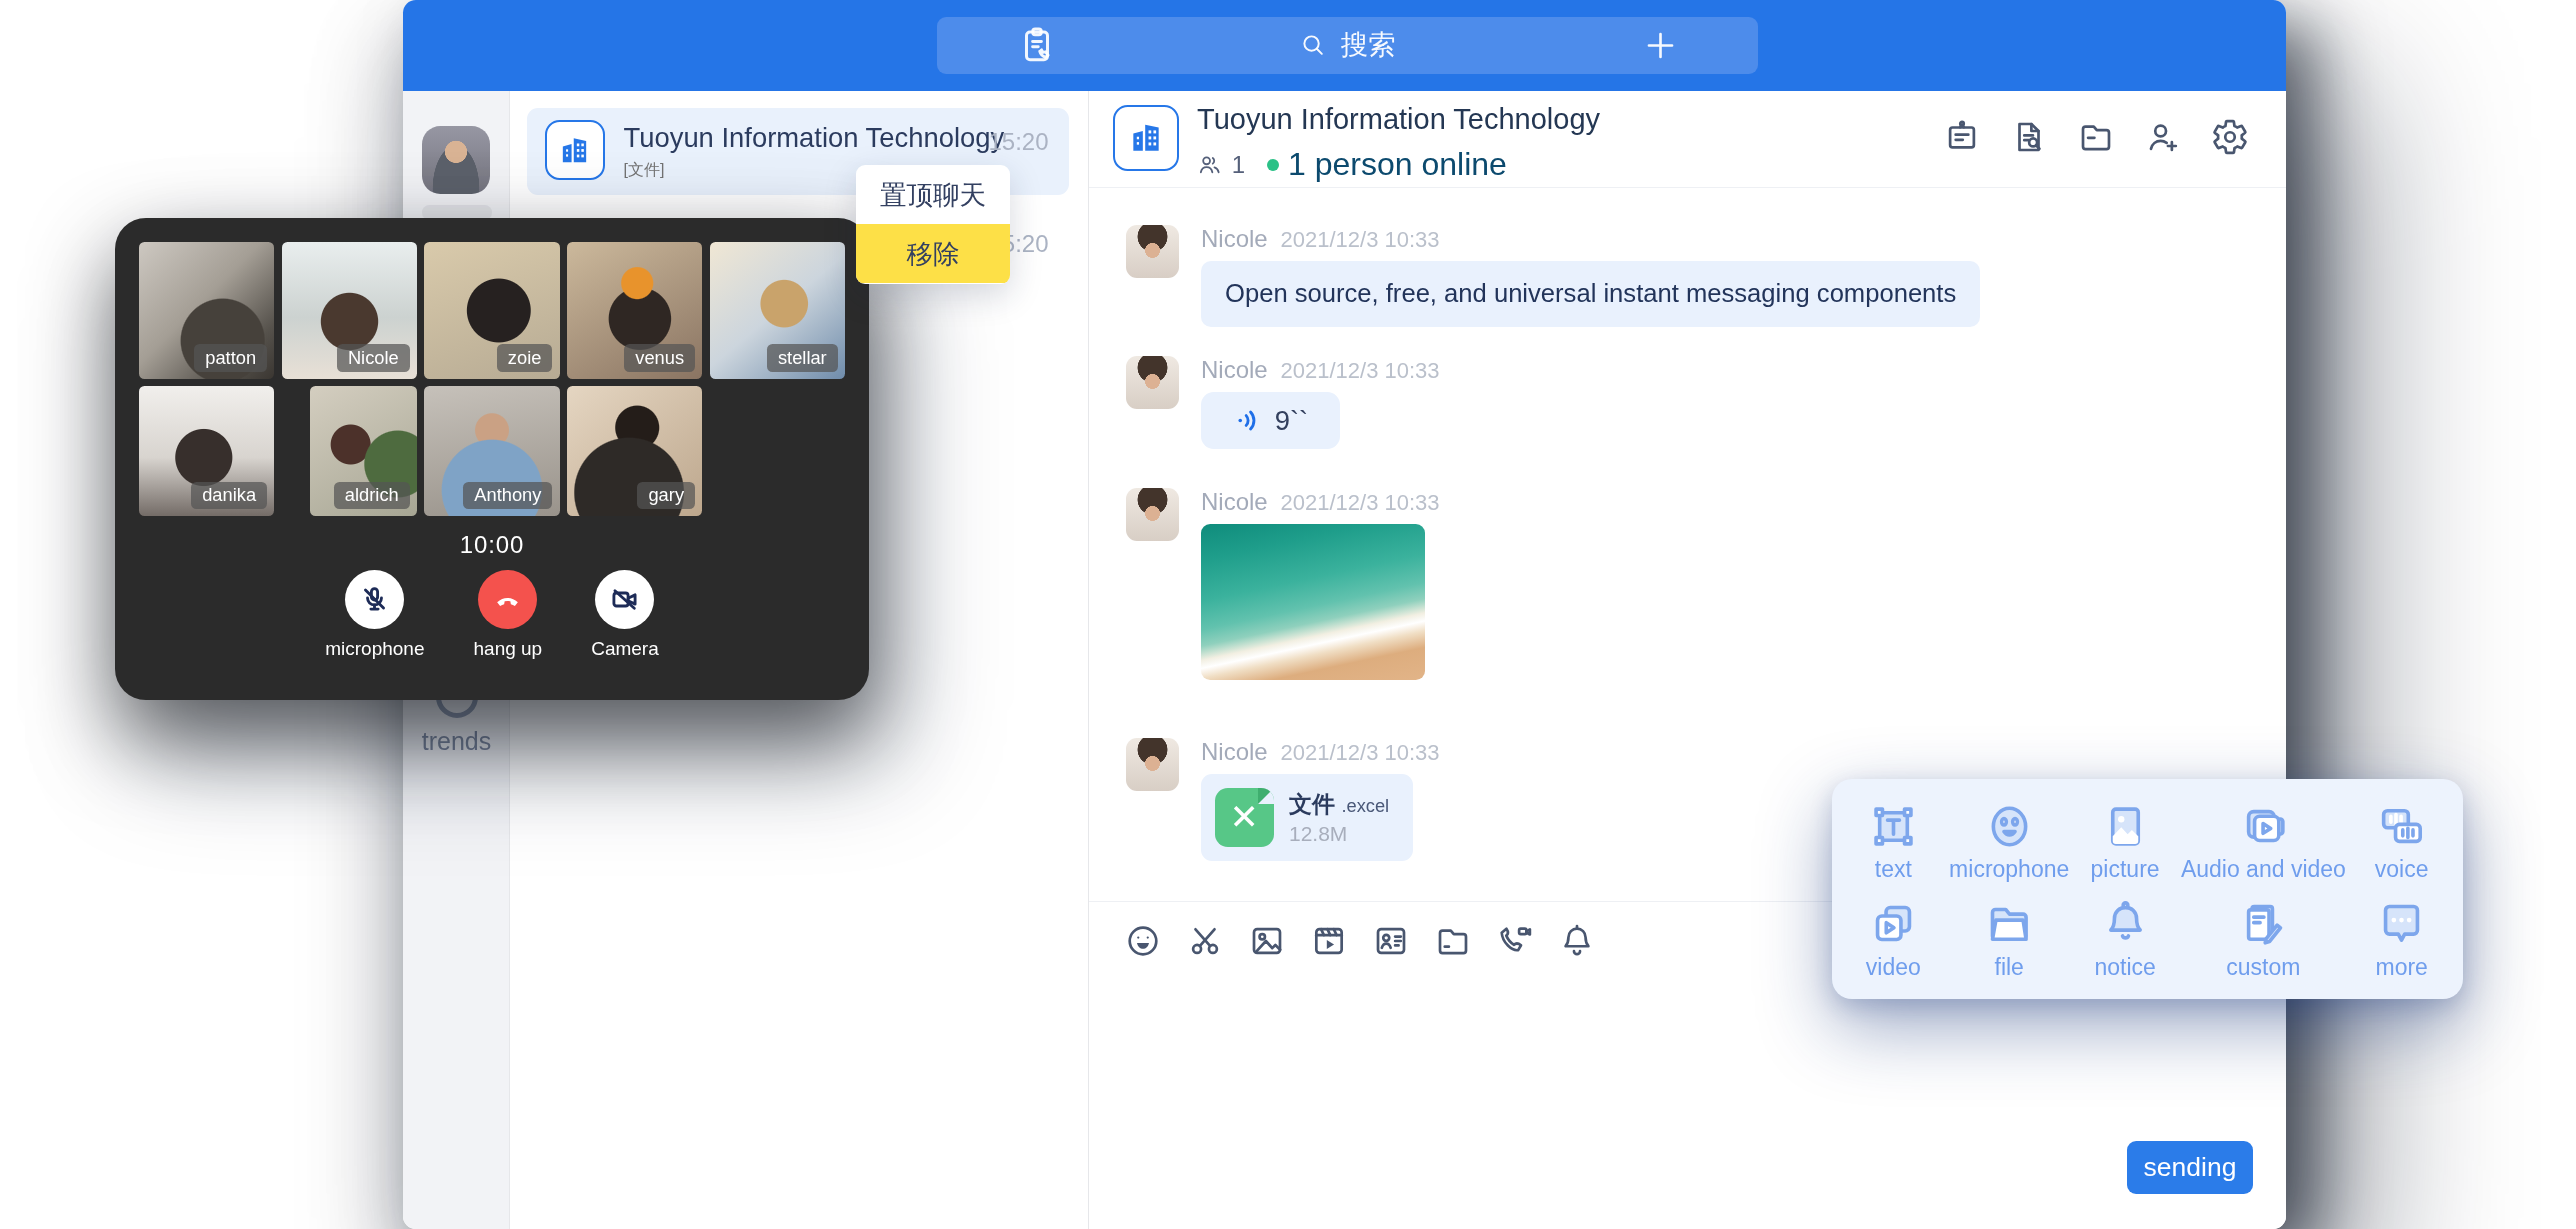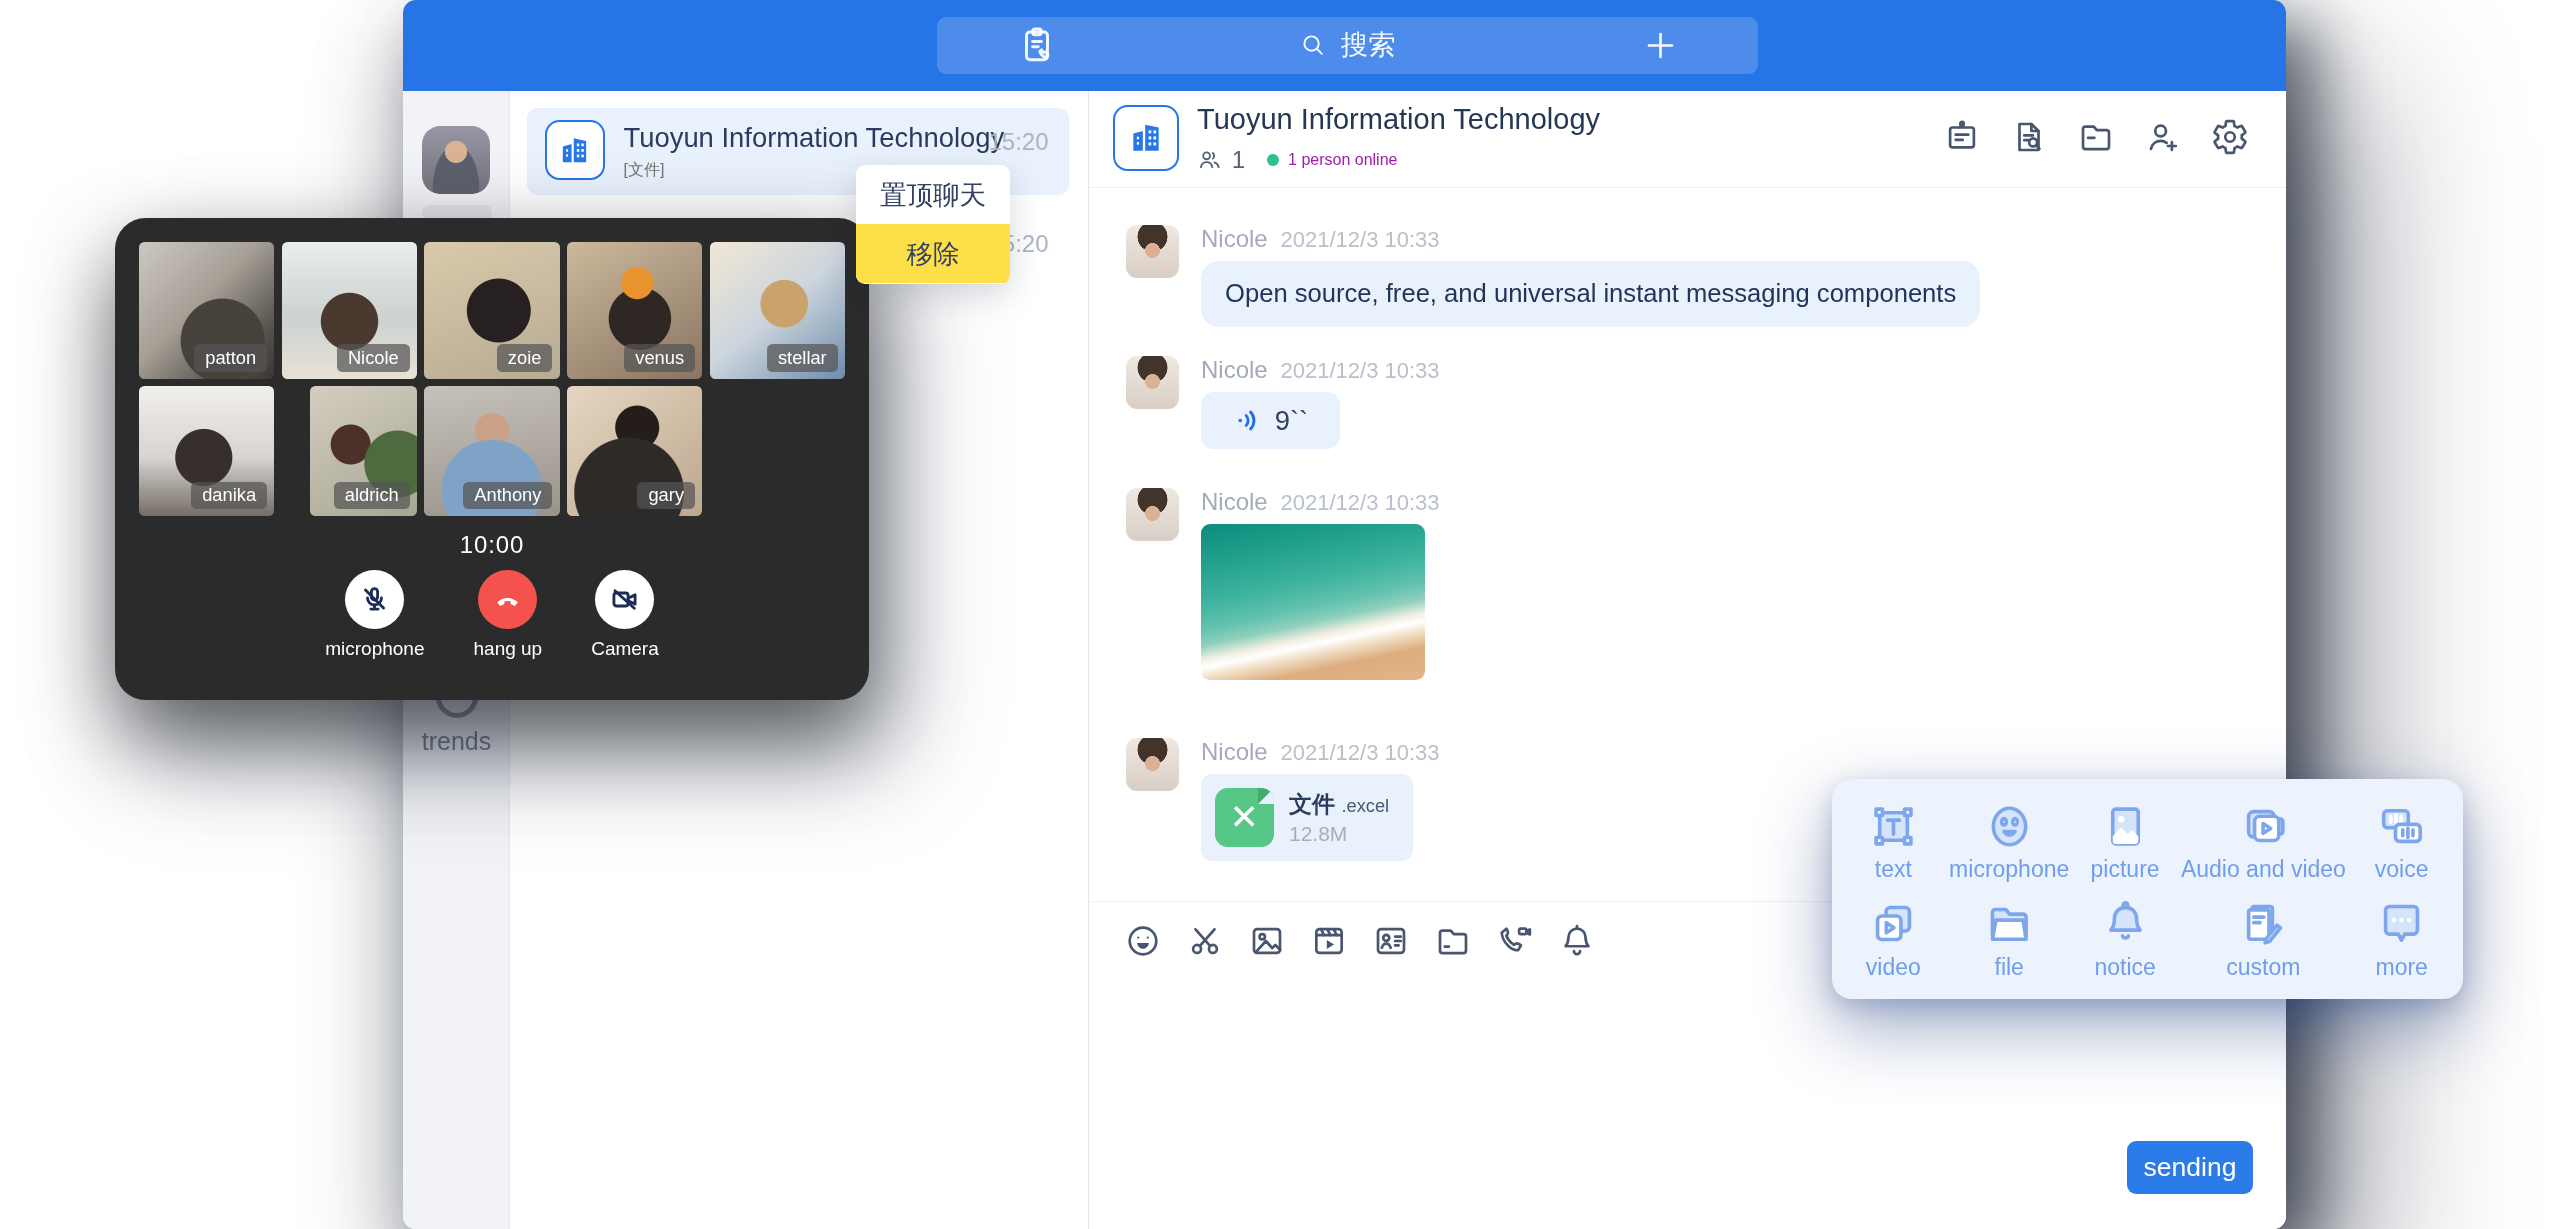--- a/index.html
+++ b/index.html
@@ -49,35 +49,35 @@
   
   .chat-main { flex:1; position:relative; background:#fff; border-radius:0 0 12.8px 0; }
   .ch-header { position:absolute; top:0; left:0; right:0; height:97px; border-bottom:1.8px solid #eef0f4; }
   .ch-iconbox { position:absolute; left:24px; top:13.7px; width:66px; height:66px; background:#fff;
     border:2.7px solid #2677e8; border-radius:14.6px; display:flex; align-items:center; justify-content:center; color:#2677e8; }
   .ch-title { position:absolute; left:108px; top:12px; font-size:29px; font-weight:500; color:#243753; white-space:nowrap; }
   .ch-meta { position:absolute; left:108px; top:55px; display:flex; align-items:center; gap:9.1px; }
   .ch-meta .members-ic { width:25.6px; height:25.6px; color:#55607a; }
   .ch-meta .count { font-size:24px; color:#55607a; margin-right:12.8px; }
   .dot { width:12px; height:12px; border-radius:50%; background:#2bc187; }
-  .online { font-size:16px; color:#a21caf; }
+  .online { font-size:32px; color:#0c4a6e; }
   .ch-actions { position:absolute; right:37px; top:27.4px; display:flex; gap:29px; }
   .ch-actions .act { width:38px; height:38px; color:#49566f; cursor:pointer; }
 
   
   .msg { position:absolute; left:37px; display:flex; gap:22px; }
   .msg .avatar { width:53px; height:53px; border-radius:11px; flex:none;
     background:
       radial-gradient(circle at 50% 48%, #dcb193 0 19%, rgba(0,0,0,0) 20%),
       radial-gradient(circle at 50% 22%, #43342b 0 30%, rgba(0,0,0,0) 31%),
       linear-gradient(180deg,#efe9e2,#d8cec5); }
   .msg .meta { display:flex; gap:12.8px; align-items:baseline; margin-bottom:8.2px; }
   .msg .who { font-size:24px; color:#a3aab9; }
   .msg .when { font-size:22px; color:#bac0cb; }
-  .bubble { background:#e9f1fd; border-radius:18px; padding:18.3px 24px; font-size:25.6px; color:#22345a; width:fit-content; }
+  .bubble { background:#e9f1fd; border-radius:10px; padding:18.3px 24px; font-size:25.6px; color:#22345a; width:fit-content; }
   .voice-bubble { background:#e9f1fd; border-radius:12.8px; width:139px; height:57px; display:flex;
     align-items:center; justify-content:center; gap:11px; cursor:pointer; }
   .voice-bubble .wave { width:31px; height:31px; color:#1f6fe8; }
   .voice-dur { font-size:27.4px; color:#33405e; }
   .img-msg { width:224px; height:156px; border-radius:9.1px; cursor:pointer;
     background:linear-gradient(168deg,#0f8c7c 0%,#1f9e8b 18%,#3bb29d 38%,#62c2ae 52%,#8fd0bd 60%,#f2efe2 67%,#ffffff 71%,#f0dec4 76%,#ddad7e 84%,#e2b488 100%); }
   .file-card { width:212px; height:87px; background:#e9f1fd; border-radius:11px; position:relative; cursor:pointer; }
   .file-ic { position:absolute; left:13.7px; top:13.7px; width:59px; height:59px; border-radius:12.8px; background:#57c787; overflow:hidden; }
   .file-ic .fold { position:absolute; right:0; top:0; width:0; height:0;
     border-left:16.5px solid #3fae6f; border-top:16.5px solid #e9f1fd; transform:rotate(90deg); }

